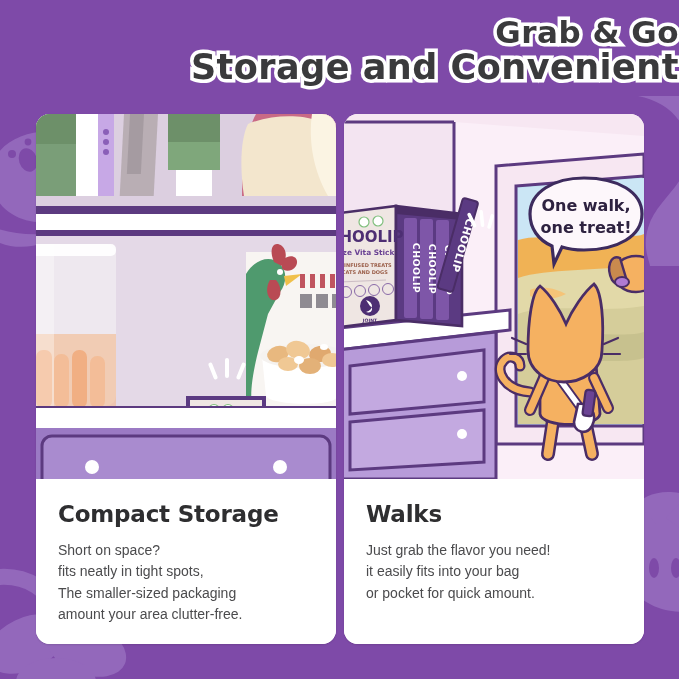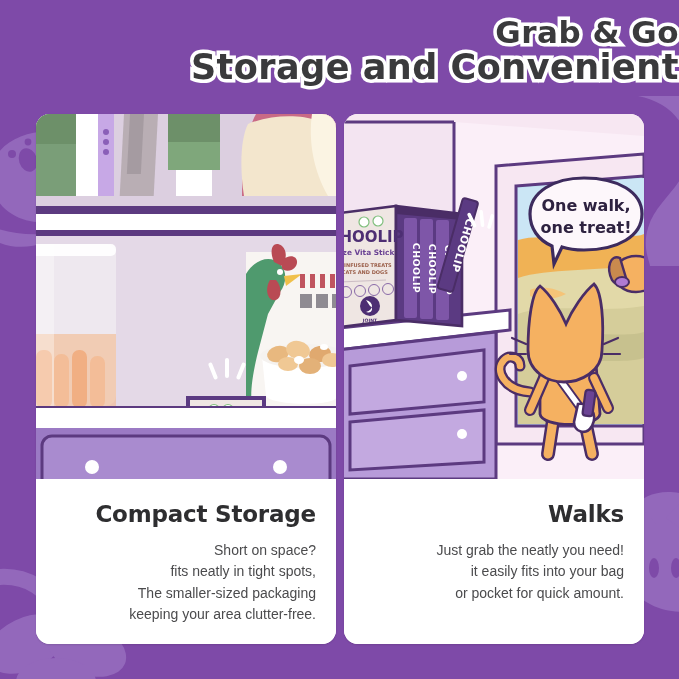--- a/index.html
+++ b/index.html
@@ -43,21 +43,21 @@
     box-shadow:0 1px 2px rgba(0,0,0,.12);
   }
   #panel-left  { left:36px;  top:114px; width:300px; height:530px; }
   #panel-right { left:344px; top:114px; width:300px; height:530px; }
 
   .scene { position:absolute; left:0; top:0; width:300px; height:365px; overflow:hidden; }
   .scene svg { display:block; }
 
   .caption {
     position:absolute; left:0; bottom:0; width:300px; height:165px;
-    background:#ffffff; padding:22px 20px 0 22px;text-align:right;
+    background:#ffffff; padding:22px 20px 0 22px;
   }
   .cap-title {
     font-size:23px; font-weight:bold; color:#2e2e30;
     font-family:"DejaVu Sans", sans-serif; letter-spacing:-.2px;
     margin-bottom:13px;
   }
   .cap-body { font-size:14px; color:#4b4b4d; line-height:1.52; }
   .cap-body div { white-space:nowrap; }
 </style>
 </head>
@@ -258,21 +258,21 @@
         <rect x="0" y="392" width="300" height="18" fill="#ffffff"></rect>
       </svg>
     </div>
 
     <div class="caption">
       <div class="cap-title">Compact Storage</div>
       <div class="cap-body">
         <div>Short on space?</div>
         <div>fits neatly in tight spots,</div>
         <div>The smaller-sized packaging</div>
-        <div>keeping your area clutter-free.</div>
+        <div>amount your area clutter-free.</div>
       </div>
     </div>
   </div>
 
   <div class="panel" id="panel-right">
 
     <div class="scene">
       <svg width="300" height="365" viewBox="0 0 300 365">
 
         <rect x="0" y="0" width="300" height="365" fill="#f7e7f2"></rect>
@@ -390,20 +390,20 @@
                    C232 136 224 135 218 133 L210 150 L208 132 C194 126 186 114 186 100 Z" fill="#fdf7fb" stroke="#3d2b5e" stroke-width="3.2"></path>
           <text x="242" y="97" font-family="DejaVu Sans, sans-serif" font-size="16" font-weight="bold" fill="#2e2240" text-anchor="middle">One walk,</text>
           <text x="242" y="119" font-family="DejaVu Sans, sans-serif" font-size="16" font-weight="bold" fill="#2e2240" text-anchor="middle">one treat!</text>
         </g>
       </svg>
     </div>
 
     <div class="caption">
       <div class="cap-title">Walks</div>
       <div class="cap-body">
-        <div>Just grab the neatly you need!</div>
+        <div>Just grab the flavor you need!</div>
         <div>it easily fits into your bag</div>
         <div>or pocket for quick amount.</div>
       </div>
     </div>
   </div>
 
 </div>
 
 </body></html>

